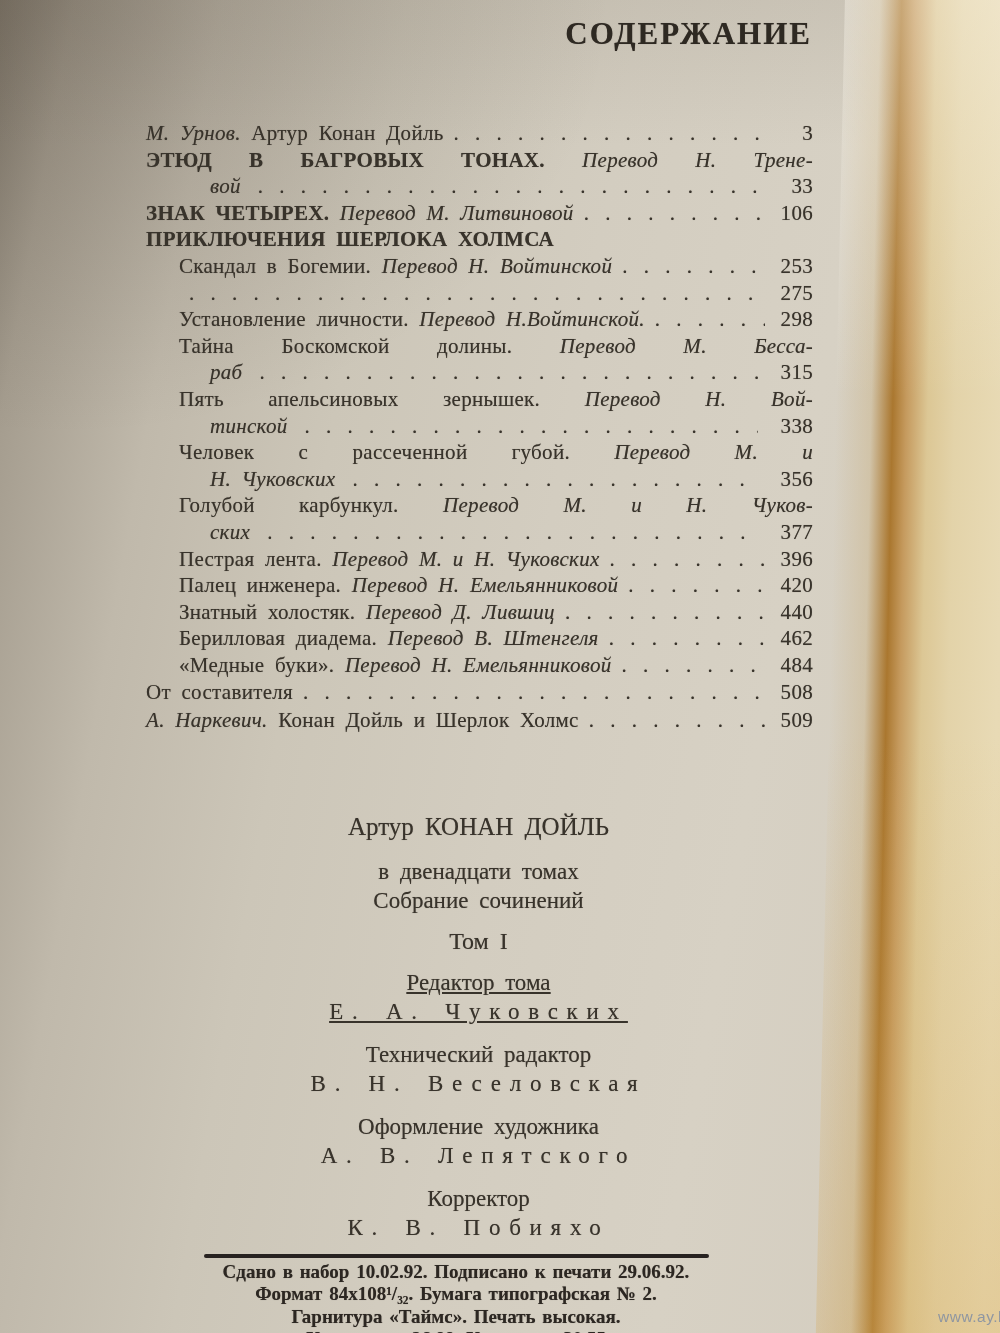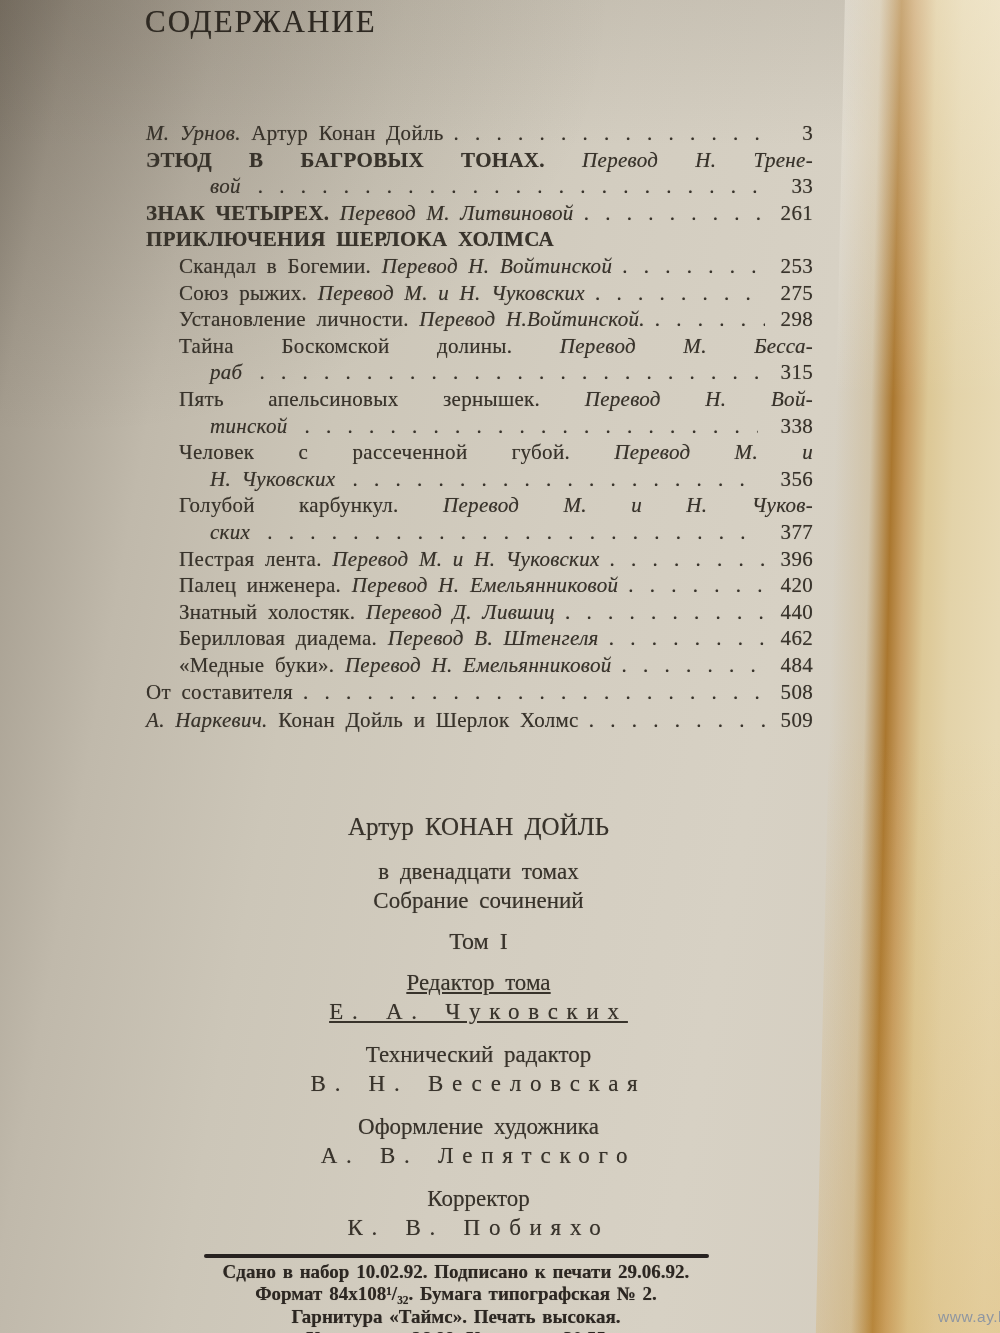--- a/index.html
+++ b/index.html
@@ -26,22 +26,22 @@
   }
   .book-edge::after{
     content:"";position:absolute;inset:0;
     background:linear-gradient(to bottom,
       rgba(252,248,238,0.38) 0%, rgba(252,248,238,0) 30%,
       rgba(0,0,0,0) 55%, rgba(214,170,90,0.30) 100%);
   }
   .title,.toc,.colophon,.imprint{ color:#38332b; text-shadow:0 0 0.7px rgba(56,50,42,0.55); }
 
   .title{
-    position:absolute;left:145px;top:4px;width:667px;margin:0;
-    text-align:left;font-size:31px;font-weight:400;letter-spacing:2px;color:#2e2922;
+    position:absolute;left:145px;top:16px;width:667px;margin:0;
+    text-align:right;font-size:31px;font-weight:700;letter-spacing:2px;color:#2e2922;
   }
   .toc{position:absolute;left:146px;top:120px;width:667px;font-size:21px;letter-spacing:0.3px;}
   .row{display:flex;align-items:baseline;line-height:26.6px;word-spacing:5px;}
   .row.fill{display:block;text-align:justify;text-align-last:justify;}
   .txt{white-space:nowrap;}
   .fill .txt{white-space:normal;}
   .ind1{padding-left:33px;}
   .ind2{padding-left:64px;gap:7px;}
   .gap{margin-top:1px;}
   .seg-b{font-weight:700;}
@@ -90,32 +90,31 @@
       </div>
       <div class="row ind0 fill"><span class="txt"><span class="seg-b">ЭТЮД В БАГРОВЫХ ТОНАХ.</span><span class="seg-i"> Перевод Н. Трене-</span></span></div>
       <div class="row ind2">
         <span class="txt"><span class="seg-i">вой</span></span>
         <span class="leader">. . . . . . . . . . . . . . . . . . . . . . . . . . . . . . . . . . . . . . . . . . . . . . . . </span>
         <span class="pg">33</span>
       </div>
       <div class="row ind0">
         <span class="txt"><span class="seg-b">ЗНАК ЧЕТЫРЕХ.</span><span class="seg-i"> Перевод М. Литвиновой</span></span>
         <span class="leader">. . . . . . . . . . . . . . . . . . . . . . . . . . . . . . . . . . . . . . . . . . . . . . . . </span>
-        <span class="pg">261</span>
+        <span class="pg">106</span>
       </div>
       <div class="row ind0">
         <span class="txt"><span class="seg-b">ПРИКЛЮЧЕНИЯ ШЕРЛОКА ХОЛМСА</span></span>
       </div>
       <div class="row ind1">
         <span class="txt"><span class="seg-r">Скандал в Богемии.</span><span class="seg-i"> Перевод Н. Войтинской</span></span>
         <span class="leader">. . . . . . . . . . . . . . . . . . . . . . . . . . . . . . . . . . . . . . . . . . . . . . . . </span>
         <span class="pg">253</span>
       </div>
       <div class="row ind1">
-        <span class="txt"><span class="seg-r">Союз рыжих.</span><span class="seg-i"> Перевод М. и Н. Чуковских</span></span>
         <span class="leader">. . . . . . . . . . . . . . . . . . . . . . . . . . . . . . . . . . . . . . . . . . . . . . . . </span>
         <span class="pg">275</span>
       </div>
       <div class="row ind1">
         <span class="txt"><span class="seg-r">Установление личности.</span><span class="seg-i"> Перевод Н.Войтинской.</span></span>
         <span class="leader">. . . . . . . . . . . . . . . . . . . . . . . . . . . . . . . . . . . . . . . . . . . . . . . . </span>
         <span class="pg">298</span>
       </div>
       <div class="row ind1 fill"><span class="txt"><span class="seg-r">Тайна Боскомской долины.</span><span class="seg-i"> Перевод М. Бесса-</span></span></div>
       <div class="row ind2">

